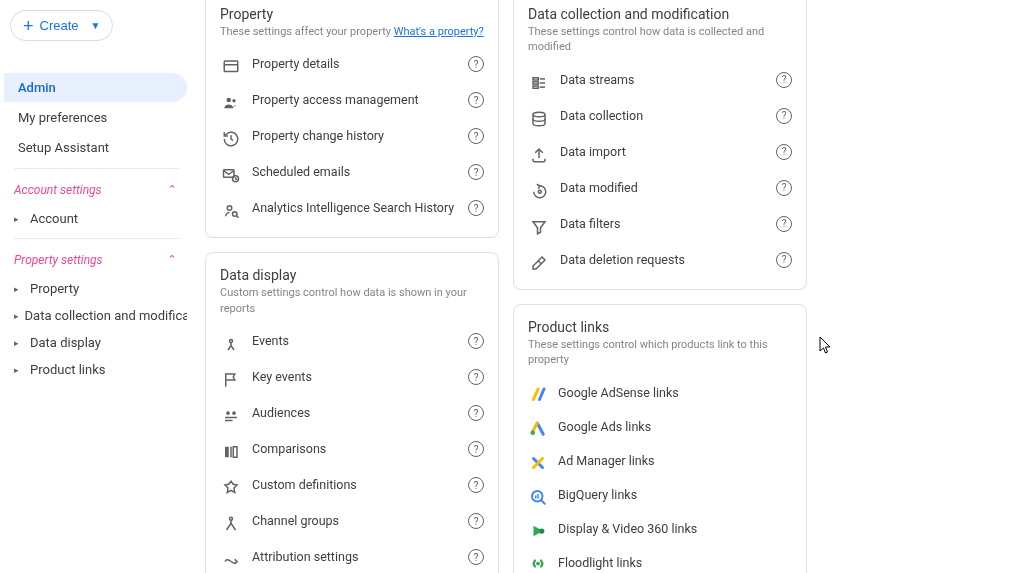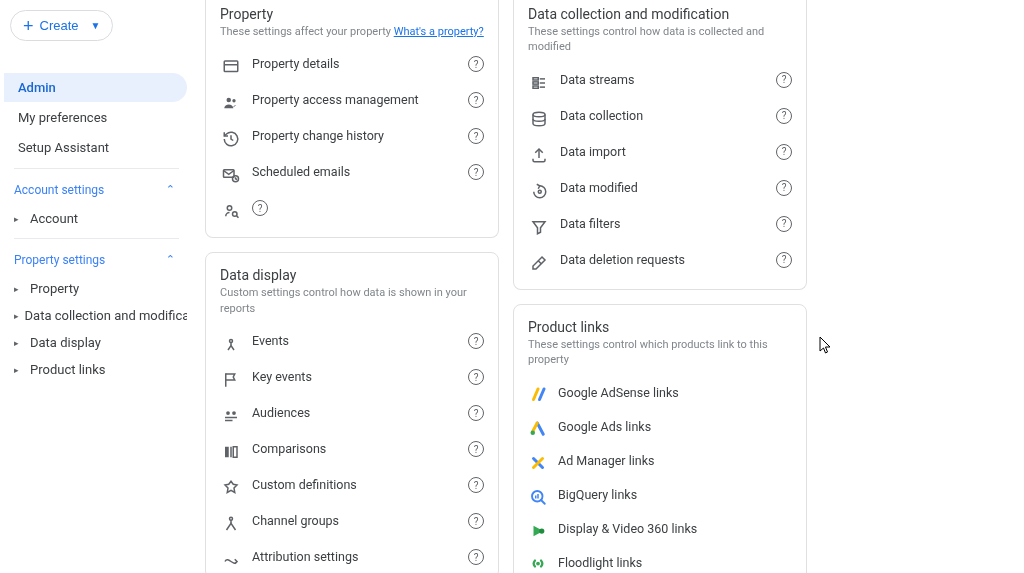--- a/index.html
+++ b/index.html
@@ -42,23 +42,24 @@
     color: #3c4043;
     margin: 1px 0;
   }
   .nav-item.active { background: #e8f0fe; color: #1967d2; font-weight: 500; margin-top: 18px; }
   .nav-divider { border-top: 1px solid #e8eaed; margin: 6px 8px 6px 10px; }
   .nav-header {
     display: flex;
     align-items: flex-start;
     justify-content: space-between;
     padding: 8px 12px 8px 10px;
-    color: #3b82f6;
+    color: #ec4899;
     font-size: 12px;
     cursor: pointer;
+    font-style: italic;
   }
   .nav-sub {
     display: flex;
     align-items: center;
     padding: 6px 10px 6px 10px;
     color: #3c4043;
     font-size: 13px;
     cursor: pointer;
     white-space: nowrap;
     overflow: hidden;
@@ -228,20 +229,21 @@
       </div>
       <div class="row">
         <span class="icon">
             <svg viewBox="0 0 24 24" fill="none" stroke="currentColor" stroke-width="2">
               <circle cx="10" cy="8" r="3"></circle>
               <path d="M5 19c0-3 2.5-5 5-5"></path>
               <circle cx="17" cy="16" r="3"></circle>
               <line x1="19.5" y1="18.5" x2="22" y2="21"></line>
             </svg>
           </span>
+        <span class="label">Analytics Intelligence Search History</span>
         <span class="help">?</span>
       </div>
       <div style="height:8px"></div>
     </div>
 
     <div class="card">
       <div class="card-head" style="padding-top:14px">
         <div class="card-title">Data display</div>
         <div class="card-sub">Custom settings control how data is shown in your reports</div>
       </div>

